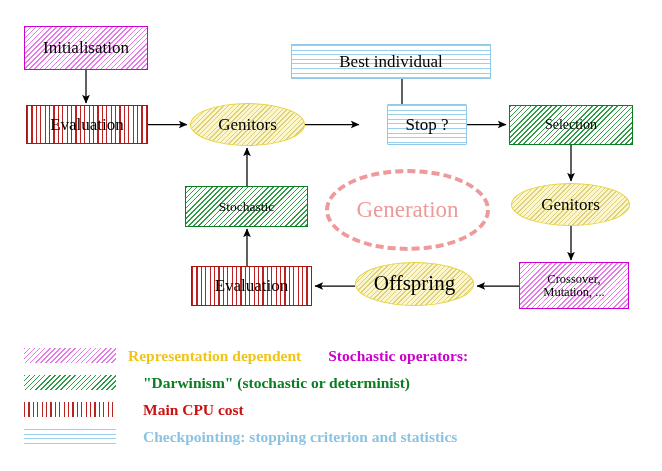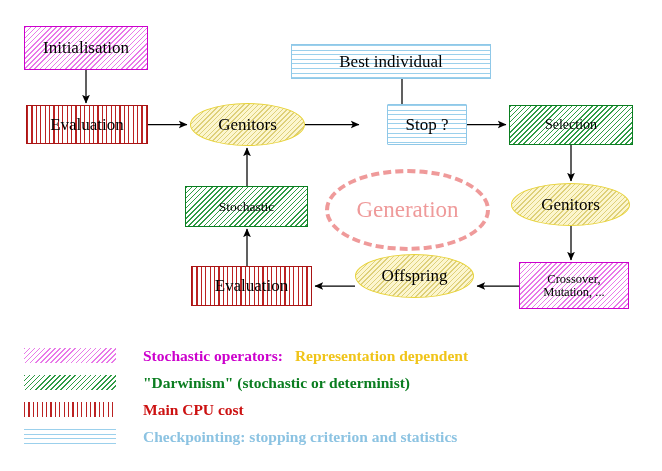--- a/index.html
+++ b/index.html
@@ -189,42 +189,42 @@
 
   <div class="node ellipse fill-yellow" id="node-genitors" style="left:511px; top:183px; width:119px; height:43px; font-size:17px;">
     <span class="node-label">Genitors</span>
   </div>
 
   <div class="node rect fill-magenta" id="node-crossover" style="left:519px; top:262px; width:110px; height:47px; font-size:12.5px;">
     <span class="node-label">Crossover,
 Mutation, ...</span>
   </div>
 
-  <div class="node ellipse fill-yellow" id="node-offspring" style="left:355px; top:254px; width:119px; height:44px; font-size:17px;">
+  <div class="node ellipse fill-yellow" id="node-offspring" style="left:355px; top:262px; width:119px; height:44px; font-size:21px;">
     <span class="node-label">Offspring</span>
   </div>
 
   <div class="node rect fill-red" id="node-evaluation-bottom" style="left:191px; top:266px; width:121px; height:40px; font-size:17px;">
     <span class="node-label">Evaluation</span>
   </div>
 
   <div class="node rect fill-green" id="node-replacement" style="left:185px; top:186px; width:123px; height:41px; font-size:13.5px;">
     <span class="node-label">Stochastic</span>
   </div>
 
   <div class="node ellipse" id="node-generation" style="left:325px; top:169px; width:165px; height:82px; font-size:23px; z-index:2;">
     <span class="node-label">Generation</span>
   </div>
 
   <div id="legend">
 
     <div class="legend-row">
       <span class="legend-swatch fill-magenta"></span>
+      <span class="legend-text lt-gold" style="margin-left:12px;">Representation dependent</span>
       <span class="legend-text lt-magenta">Stochastic operators:</span>
-      <span class="legend-text lt-gold" style="margin-left:12px;">Representation dependent</span>
     </div>
 
     <div class="legend-row">
       <span class="legend-swatch fill-green"></span>
       <span class="legend-text lt-green">"Darwinism" (stochastic or determinist)</span>
     </div>
 
     <div class="legend-row">
       <span class="legend-swatch fill-red"></span>
       <span class="legend-text lt-red">Main CPU cost</span>

